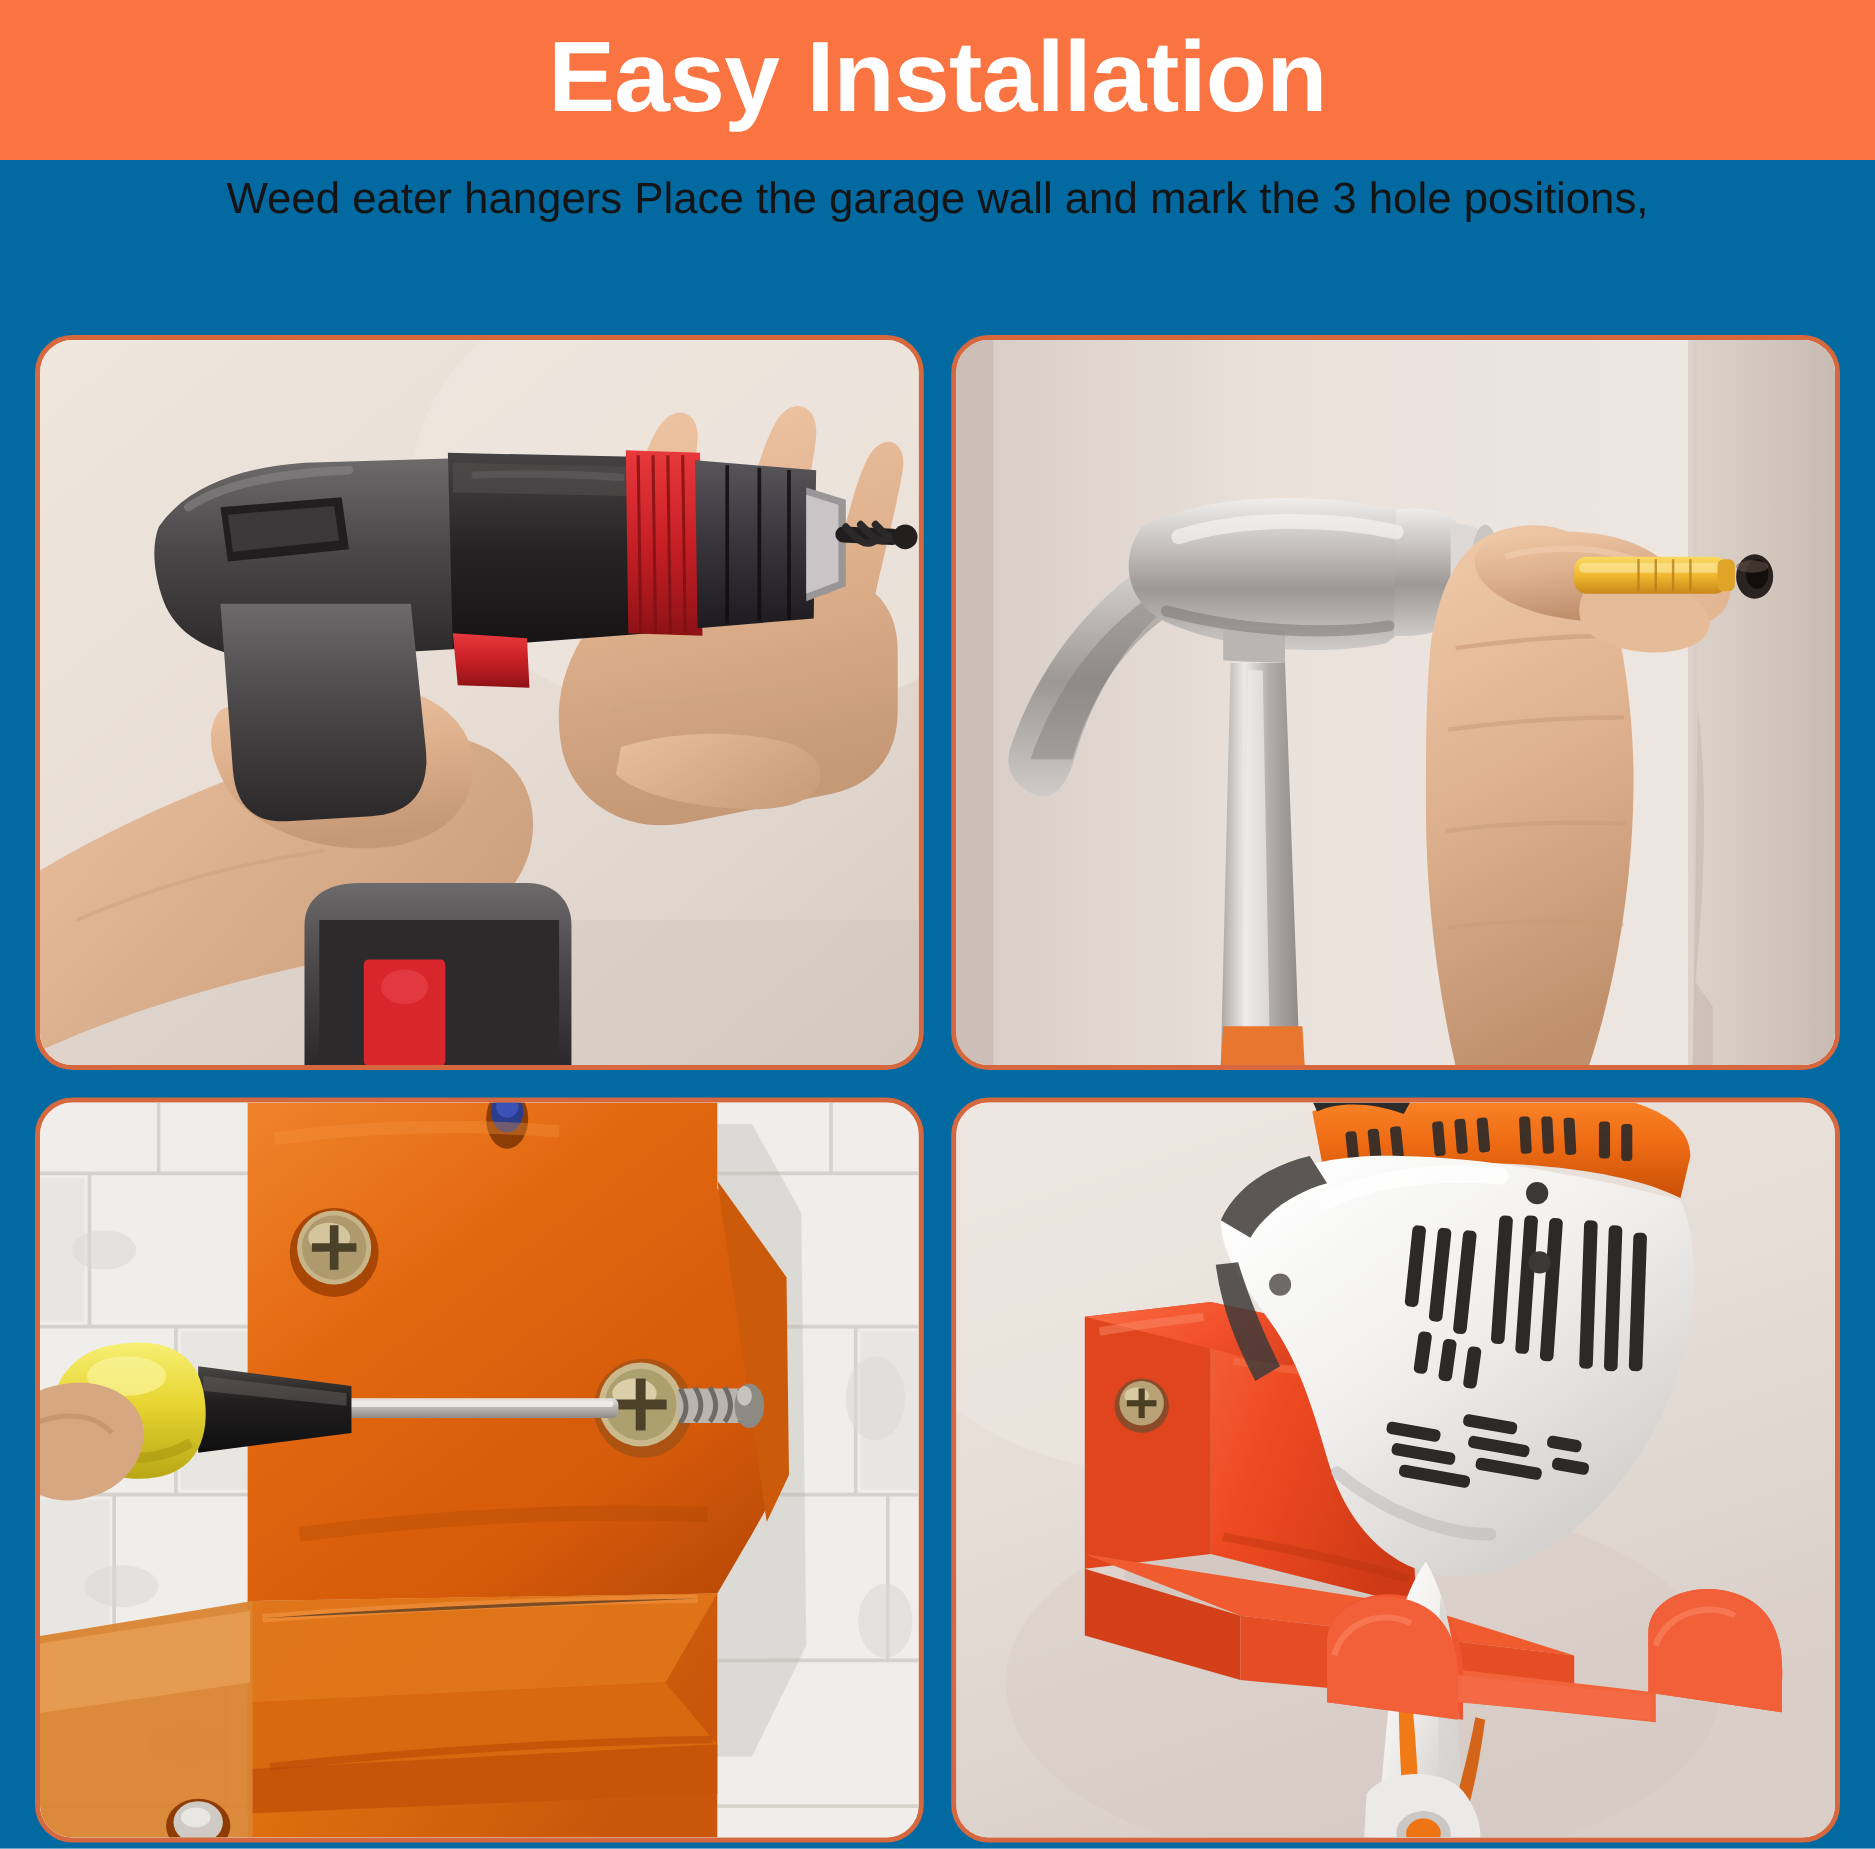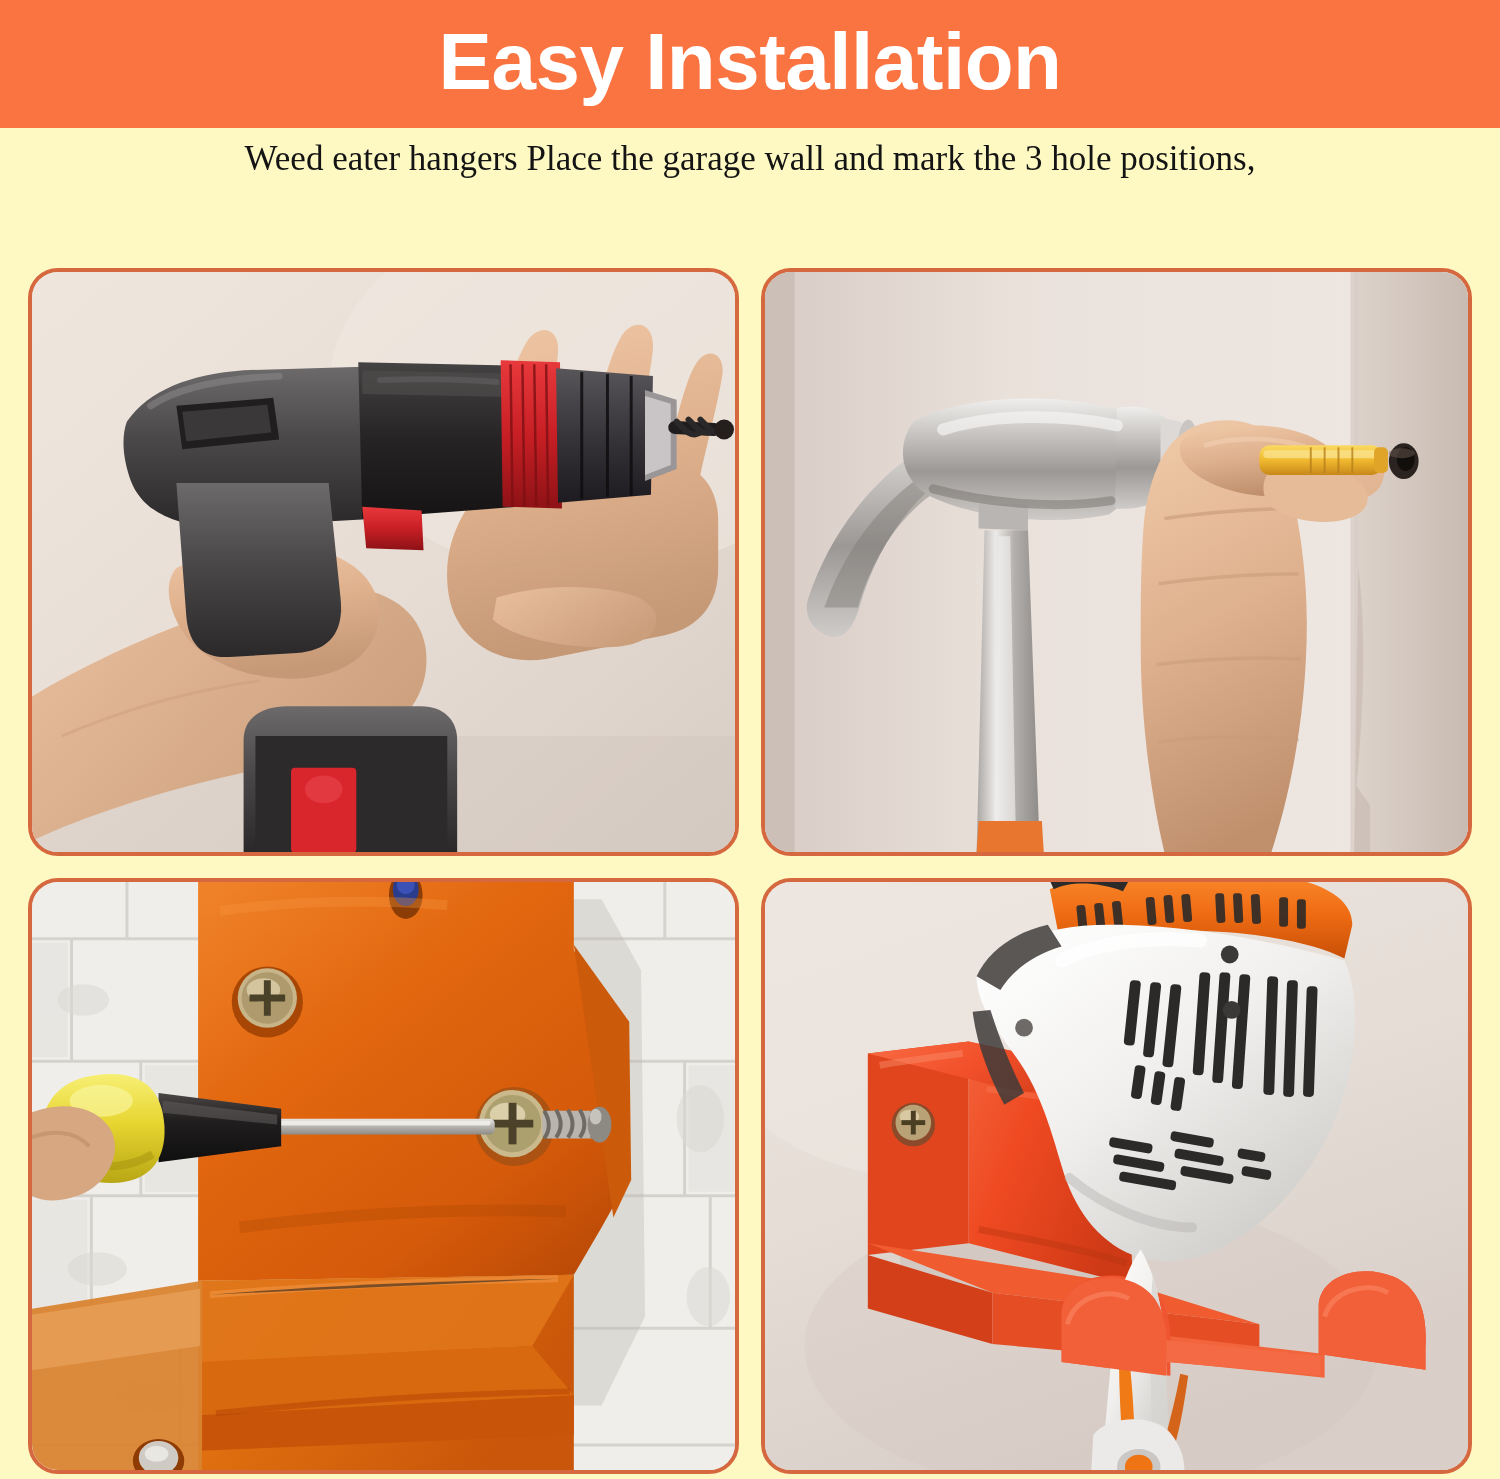--- a/index.html
+++ b/index.html
@@ -3,21 +3,21 @@
 <meta charset="utf-8">
 <title>Easy Installation</title>
 <style>
   * { margin:0; padding:0; box-sizing:border-box; }
   html, body {
     width:1500px; height:1479px;
     background:#ffffff;
     font-family:"Liberation Sans", sans-serif;
     overflow:hidden;
   }
-  #page { position:relative; width:1500px; height:1479px; background:#fef9c3; }
+  #page { position:relative; width:1500px; height:1479px; background:#0369a1; }
 
   
   .banner {
     position:absolute; left:0; top:0; width:1500px; height:128px;
     background:#fa7441;
     display:flex; align-items:center; justify-content:center;
   }
   .banner-title {
     color:#ffffff;
     font-size:80px;
@@ -32,21 +32,21 @@
 
   
   .desc {
     position:absolute; left:0; top:136px; width:1500px;
     padding:0 30px;
     text-align:center;
     color:#141414;
     font-size:35px;
     line-height:1.32;
     font-weight:400;
-    font-family:Liberation Serif, serif;
+    font-family:Liberation Sans, sans-serif;
   }
 
   
   .grid {
     position:absolute;
     left:28px; top:268px;
     width:1444px; height:1206px;
     display:grid;
     grid-template-columns:711px 711px;
     grid-template-rows:588px 596px;

